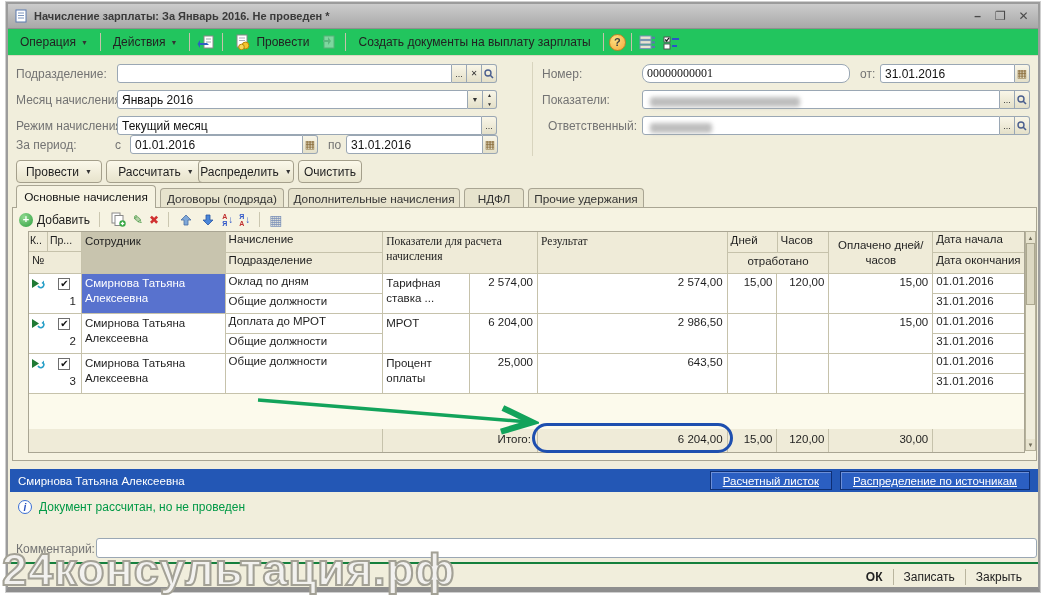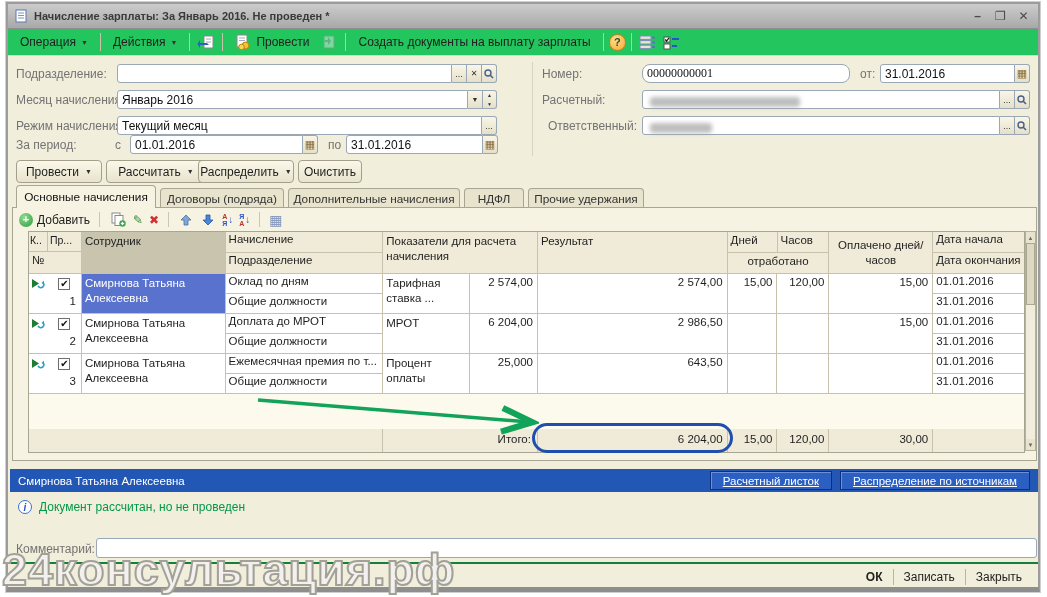--- a/index.html
+++ b/index.html
@@ -85,21 +85,21 @@
   .cE { width:190px; } .cF { width:50px; } .cG { width:52px; } .cFG { width:102px; display:flex; flex-direction:column;}
   .cH { width:104px; } .cI { width:91px; display:flex; flex-direction:column; }
   .half { height:50%; padding:1px 3px; }
   .half.top { border-bottom:1px solid #C6C2AB; }
   .num { text-align:right; padding:2px 4px; }
   .hA-top { height:21px; display:flex; border-bottom:1px solid #C6C2AB; }
   .hK { width:19px; border-right:1px solid #C6C2AB; padding:2px 1px; font-size:10.5px; }
   .hP { width:33px; padding:2px 2px; font-size:10.5px; }
   .hA-bot { height:21px; padding:2px 3px; }
   .hEmp { background:#C8C4AE; padding:2px 3px; }
-  .hPad { padding:2px 3px; line-height:1.3; }
+  .hPad { padding:2px 3px; line-height:1.3;font-family:Liberation Serif, serif; }
   .hCenter { display:flex; align-items:center; justify-content:center; text-align:center; line-height:1.25; padding:1px 2px;}
   .rA-top { height:20px; display:flex; align-items:center; border-bottom:none; }
   .mark { width:19px; display:flex; align-items:center; justify-content:center; }
   .chkwrap { width:33px; display:flex; align-items:center; justify-content:center; }
   .chk { width:12px; height:12px; background:#FFF; border:1px solid #6E6E6E; font-size:10px; line-height:10px;
     display:flex; align-items:center; justify-content:center; color:#111; }
   .rA-bot { height:20px; text-align:right; padding:2px 5px; }
   .sel { background:#5872CE; color:#FFFFFF; }
   .f-lead { width:355px; } .f-label { width:155px; text-align:right; padding:4px 6px; }
   .f-res { width:190px; padding-top:4px; } .f-days { width:50px; padding-top:4px; } .f-hours { width:52px; padding-top:4px; }
@@ -272,21 +272,21 @@
   <span class="flabel" style="left:534px; top:63px;">Номер:</span>
   <div class="field" style="left:634px; top:60px; width:208px;">
     <input class="solo" value="00000000001" style="">
   </div>
   <span class="flabel" style="left:852px; top:63px;">от:</span>
   <div class="field" style="left:872px; top:60px; width:150px;">
     <input value="31.01.2016" style="">
     <span class="sbtn last" style="color:#8A6D3B; font-size:11px;">▦</span>
   </div>
 
-  <span class="flabel" style="left:534px; top:89px;">Расчетный:</span>
+  <span class="flabel" style="left:534px; top:89px;">Показатели:</span>
   <div class="field" style="left:634px; top:86px; width:388px;">
     <input style="position: relative;">
     <span class="sbtn">...</span>
     <span class="sbtn last">
       <svg width="10" height="10">
           <circle cx="4" cy="4" r="3" fill="none" stroke="#4A5E8E" stroke-width="1.4"></circle>
           <line x1="6.3" y1="6.3" x2="9" y2="9" stroke="#4A5E8E" stroke-width="1.6"></line>
         </svg>
     </span>
   </div>
@@ -485,21 +485,20 @@
                 </svg>
             </span>
             <span class="chkwrap">
                 <span class="chk">✔</span>
               </span>
           </div>
           <div class="rA-bot">3</div>
         </div>
         <div class="c cB">Смирнова Татьяна Алексеевна</div>
         <div class="c cC">
-          <div class="half top">Ежемесячная премия по т...</div>
           <div class="half">Общие должности</div>
         </div>
         <div class="c cD">
           <div class="cDname">Процент оплаты</div>
           <div class="cDval">25,000</div>
         </div>
         <div class="c cE num">643,50</div>
         <div class="c cF num"></div>
         <div class="c cG num"></div>
         <div class="c cH num"></div>

